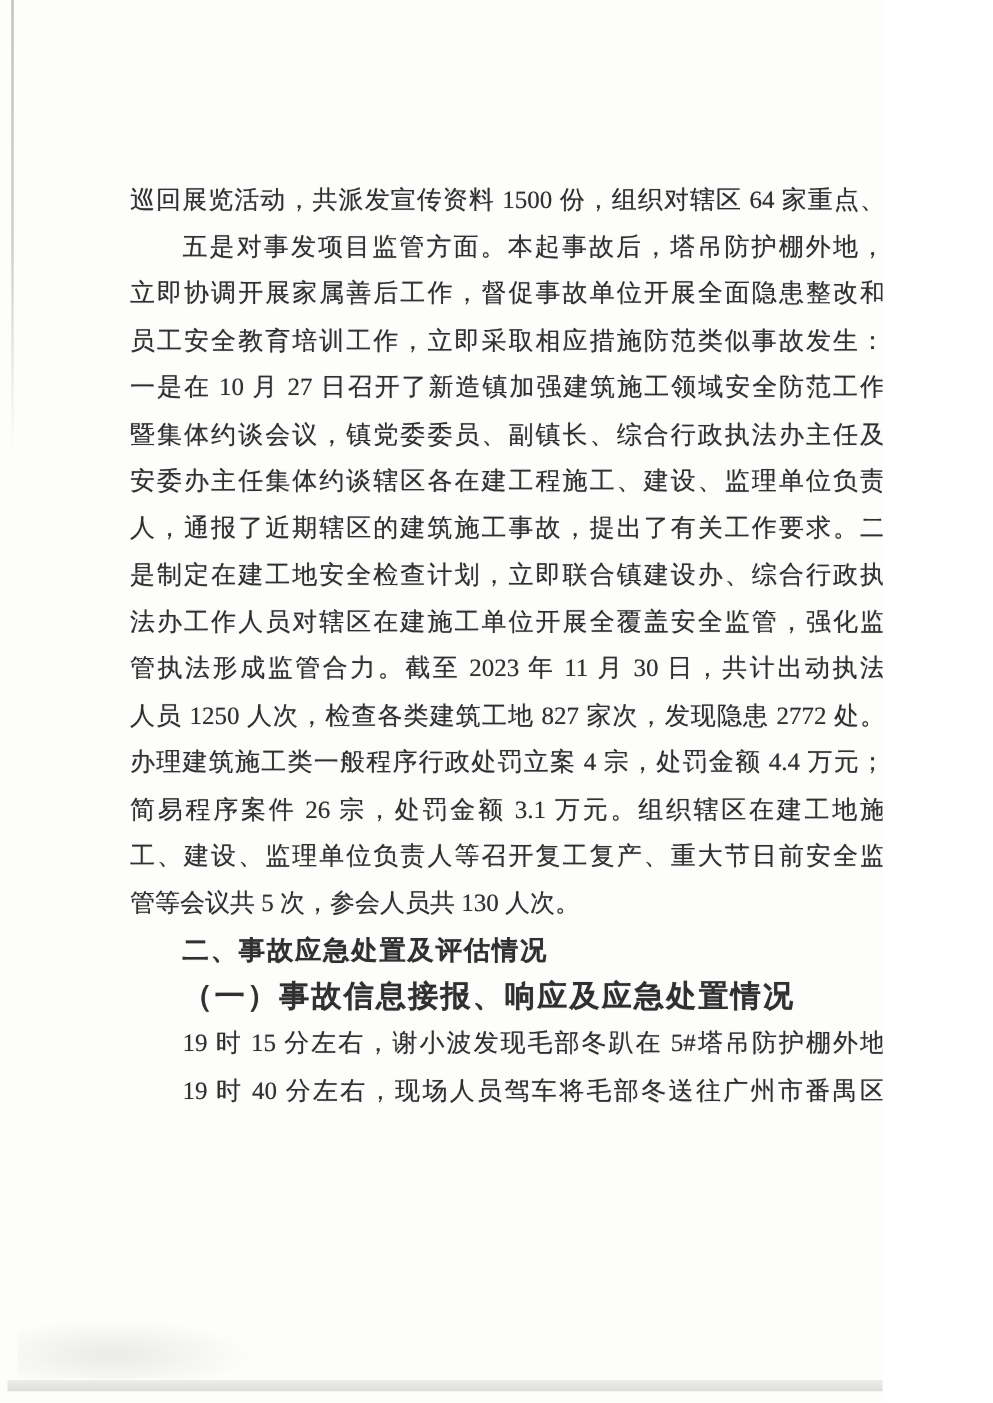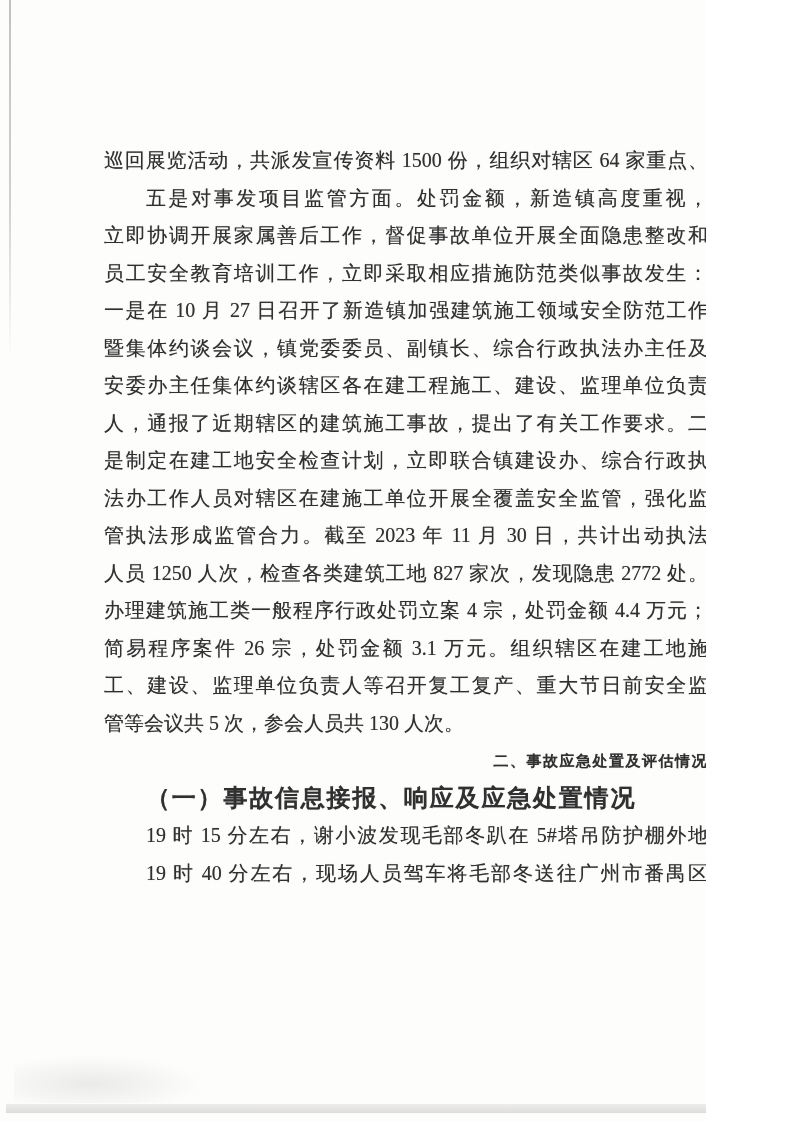--- a/index.html
+++ b/index.html
@@ -59,23 +59,22 @@
   }
   .line.fill {
     text-align: justify;
     text-align-last: justify;
     text-justify: inter-character;
   }
   .line.indent { padding-left: 42px; }
   .line.heading-1 {
     font-family: "Liberation Sans", "DejaVu Sans", sans-serif;
     font-weight: bold;
-    font-size: 15px;
+    font-size: 21px;
     letter-spacing: 1.5px;
-    text-align: right;
   }
   .line.heading-2 {
     font-weight: bold;
     font-size: 24px;
     letter-spacing: 1.8px;
   }
   .page-number {
     position: absolute;
     left: 16px; top: 1030px;
     width: 794px;
@@ -89,21 +88,21 @@
 <body>
 
 <div class="page">
   <div class="edge-left"></div>
   <div class="edge-right"></div>
   <div class="edge-bottom"></div>
   <div class="smudge-bottom-left"></div>
 
   <main class="content">
       <div class="line body fill">巡回展览活动，共派发宣传资料 1500 份，组织对辖区 64 家重点、</div>
-      <div class="line body indent fill">五是对事发项目监管方面。处罚金额，新造镇高度重视，</div>
+      <div class="line body indent fill">五是对事发项目监管方面。本起事故后，塔吊防护棚外地，</div>
       <div class="line body fill">立即协调开展家属善后工作，督促事故单位开展全面隐患整改和</div>
       <div class="line body fill">员工安全教育培训工作，立即采取相应措施防范类似事故发生：</div>
       <div class="line body fill">一是在 10 月 27 日召开了新造镇加强建筑施工领域安全防范工作</div>
       <div class="line body fill">暨集体约谈会议，镇党委委员、副镇长、综合行政执法办主任及</div>
       <div class="line body fill">安委办主任集体约谈辖区各在建工程施工、建设、监理单位负责</div>
       <div class="line body fill">人，通报了近期辖区的建筑施工事故，提出了有关工作要求。二</div>
       <div class="line body fill">是制定在建工地安全检查计划，立即联合镇建设办、综合行政执</div>
       <div class="line body fill">法办工作人员对辖区在建施工单位开展全覆盖安全监管，强化监</div>
       <div class="line body fill">管执法形成监管合力。截至 2023 年 11 月 30 日，共计出动执法</div>
       <div class="line body fill">人员 1250 人次，检查各类建筑工地 827 家次，发现隐患 2772 处。</div>

